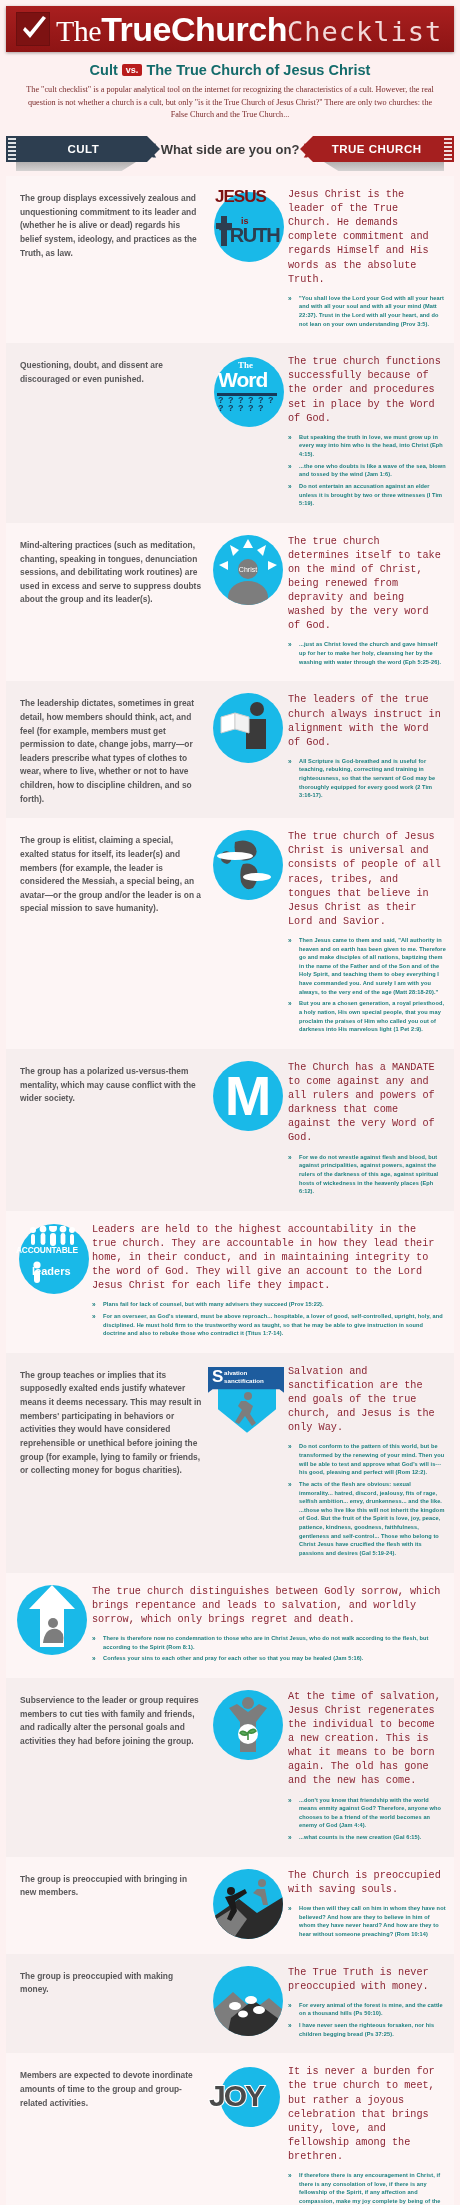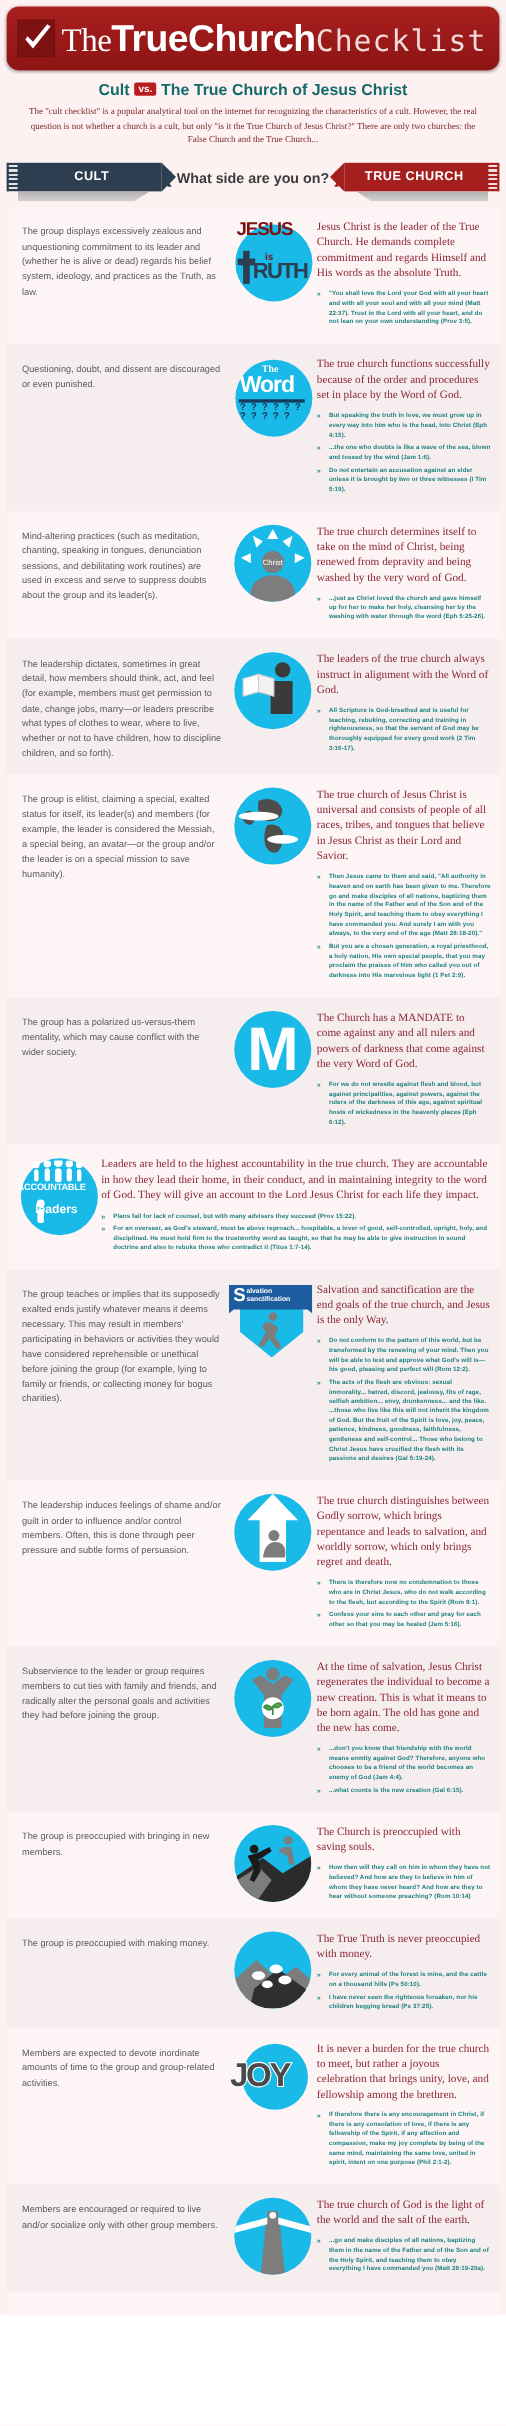--- a/index.html
+++ b/index.html
@@ -12,26 +12,25 @@
   .page {
     width:460px;
     background:#fdf1f1;
     padding:6px 6px 0 6px;
   }
 
   
   .banner {
     background:#9e1b1b;
     background:linear-gradient(180deg,#a91f1f 0%, #8d1414 100%);
-    height:58px;
+    height:46px;
     display:flex;
     align-items:center;
     padding:0 10px;
     box-shadow:0 1px 3px rgba(0,0,0,.35);
-    border-radius:11px;
   }
   .check-box {
     width:34px;height:34px;
     background:#7d1212;
     border:1px solid #6d0f0f;
     position:relative;
     margin-right:6px;
     flex:0 0 auto;
   }
   .check-box svg { position:absolute; left:2px; top:2px; }
@@ -131,33 +130,34 @@
   }
   .row.alt { background:#f6eeee; }
   .row.plain { background:#fdf5f5; }
 
   .cult-col {
     width:196px; flex:0 0 196px;
     padding:6px 8px 0 6px;
     font-size:8.4px;
     line-height:1.62;
     color:#59585a;
+    font-weight:bold;
   }
   .icon-col {
     width:76px; flex:0 0 76px;
     display:flex; justify-content:center;
     padding-top:2px;
   }
   .true-col {
     flex:1 1 auto;
     padding-left:2px;
     min-width:0;
   }
   .true-head {
-    font-family:Liberation Serif, serif;
+    font-family:Liberation Mono, monospace;
     font-size:10.2px;
     line-height:1.38;
     color:#8b2533;
     margin:2px 0 7px 0;
   }
   .verses { margin:0; padding:0; list-style:none; }
   .verses li {
     position:relative;
     padding-left:11px;
     font-size:5.6px;
@@ -462,21 +462,20 @@
         </div>
         <div class="true-col">
           <div class="true-head">Salvation and sanctification are the end goals of the true church, and Jesus is the only Way.</div>
           <ul class="verses">
             <li>Do not conform to the pattern of this world, but be transformed by the renewing of your mind. Then you will be able to test and approve what God's will is---his good, pleasing and perfect will (Rom 12:2).</li>
             <li>The acts of the flesh are obvious: sexual immorality... hatred, discord, jealousy, fits of rage, selfish ambition... envy, drunkenness... and the like. ...those who live like this will not inherit the kingdom of God. But the fruit of the Spirit is love, joy, peace, patience, kindness, goodness, faithfulness, gentleness and self-control... Those who belong to Christ Jesus have crucified the flesh with its passions and desires (Gal 5:19-24).</li>
           </ul>
         </div>
       </div>
       <div class="row plain">
-        <div class="cult-col">The leadership induces feelings of shame and/or guilt in order to influence and/or control members. Often, this is done through peer pressure and subtle forms of persuasion.</div>
         <div class="icon-col">
           <div class="circ">
         <svg width="70" height="70" viewBox="0 0 70 70">
           <path d="M35 0 L58 24 H47 V62 H23 V24 H12 Z" fill="#ffffff"></path>
           <circle cx="36" cy="38" r="5" class="grey"></circle>
           <path d="M26 58 q2 -16 14 -14 q8 2 6 14 z" class="grey"></path>
         </svg>
       </div>
         </div>
         <div class="true-col">

